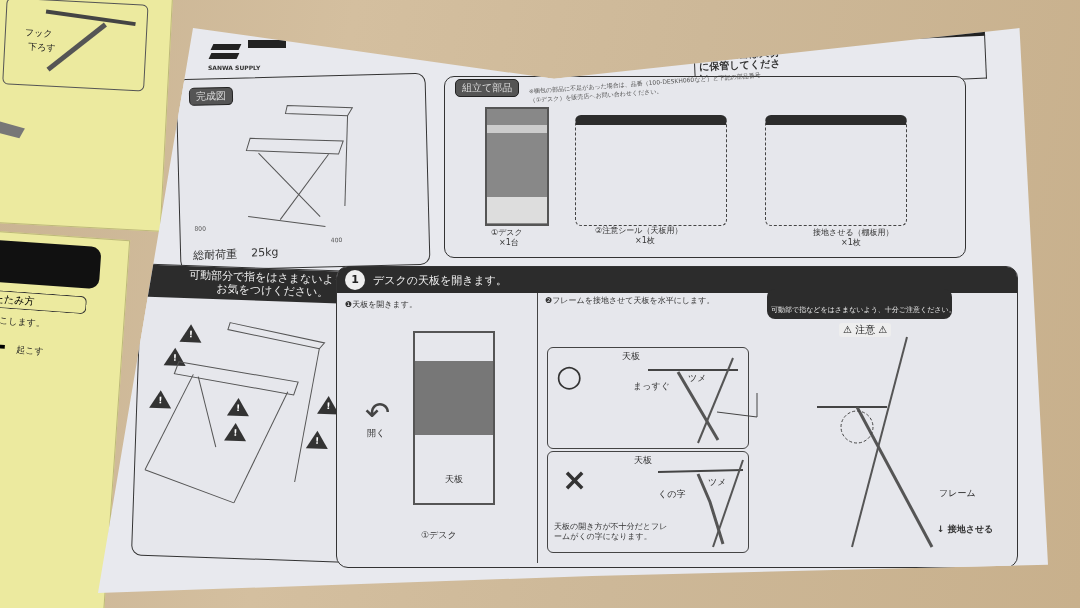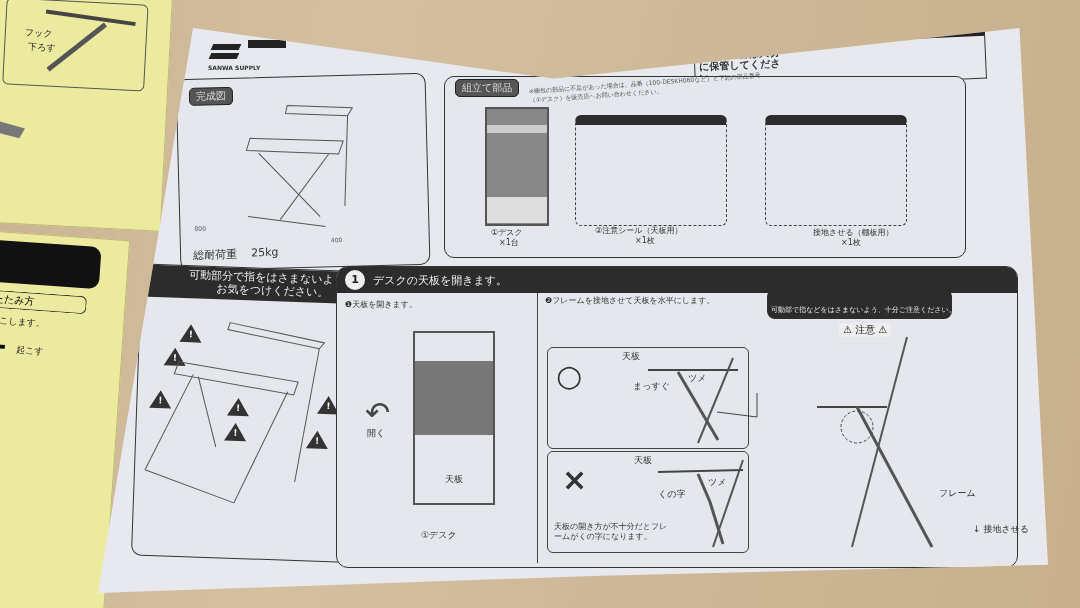--- a/index.html
+++ b/index.html
@@ -179,15 +179,15 @@
     </div>
 
     <svg width="260" height="260" style="left:420px;top:30px;">
       <line x1="60" y1="110" x2="130" y2="110" stroke="#444" stroke-width="2"></line>
       <line x1="150" y1="40" x2="95" y2="250" stroke="#555" stroke-width="2"></line>
       <line x1="100" y1="110" x2="175" y2="250" stroke="#555" stroke-width="3"></line>
       <circle cx="100" cy="130" r="16" fill="none" stroke="#444" stroke-dasharray="3,2"></circle>
       <polyline points="0,96 0,120 -40,115" fill="none" stroke="#444"></polyline>
     </svg>
     <span class="small" style="left:602px;top:220px;">フレーム</span>
-    <span class="small" style="left:636px;top:256px;">↓ <span>接地させる</span></span>
+    <span class="small" style="left:600px;top:256px;font-weight:bold;">↓ <span>接地させる</span></span>
   </div>
 </div>
 
 </body></html>

